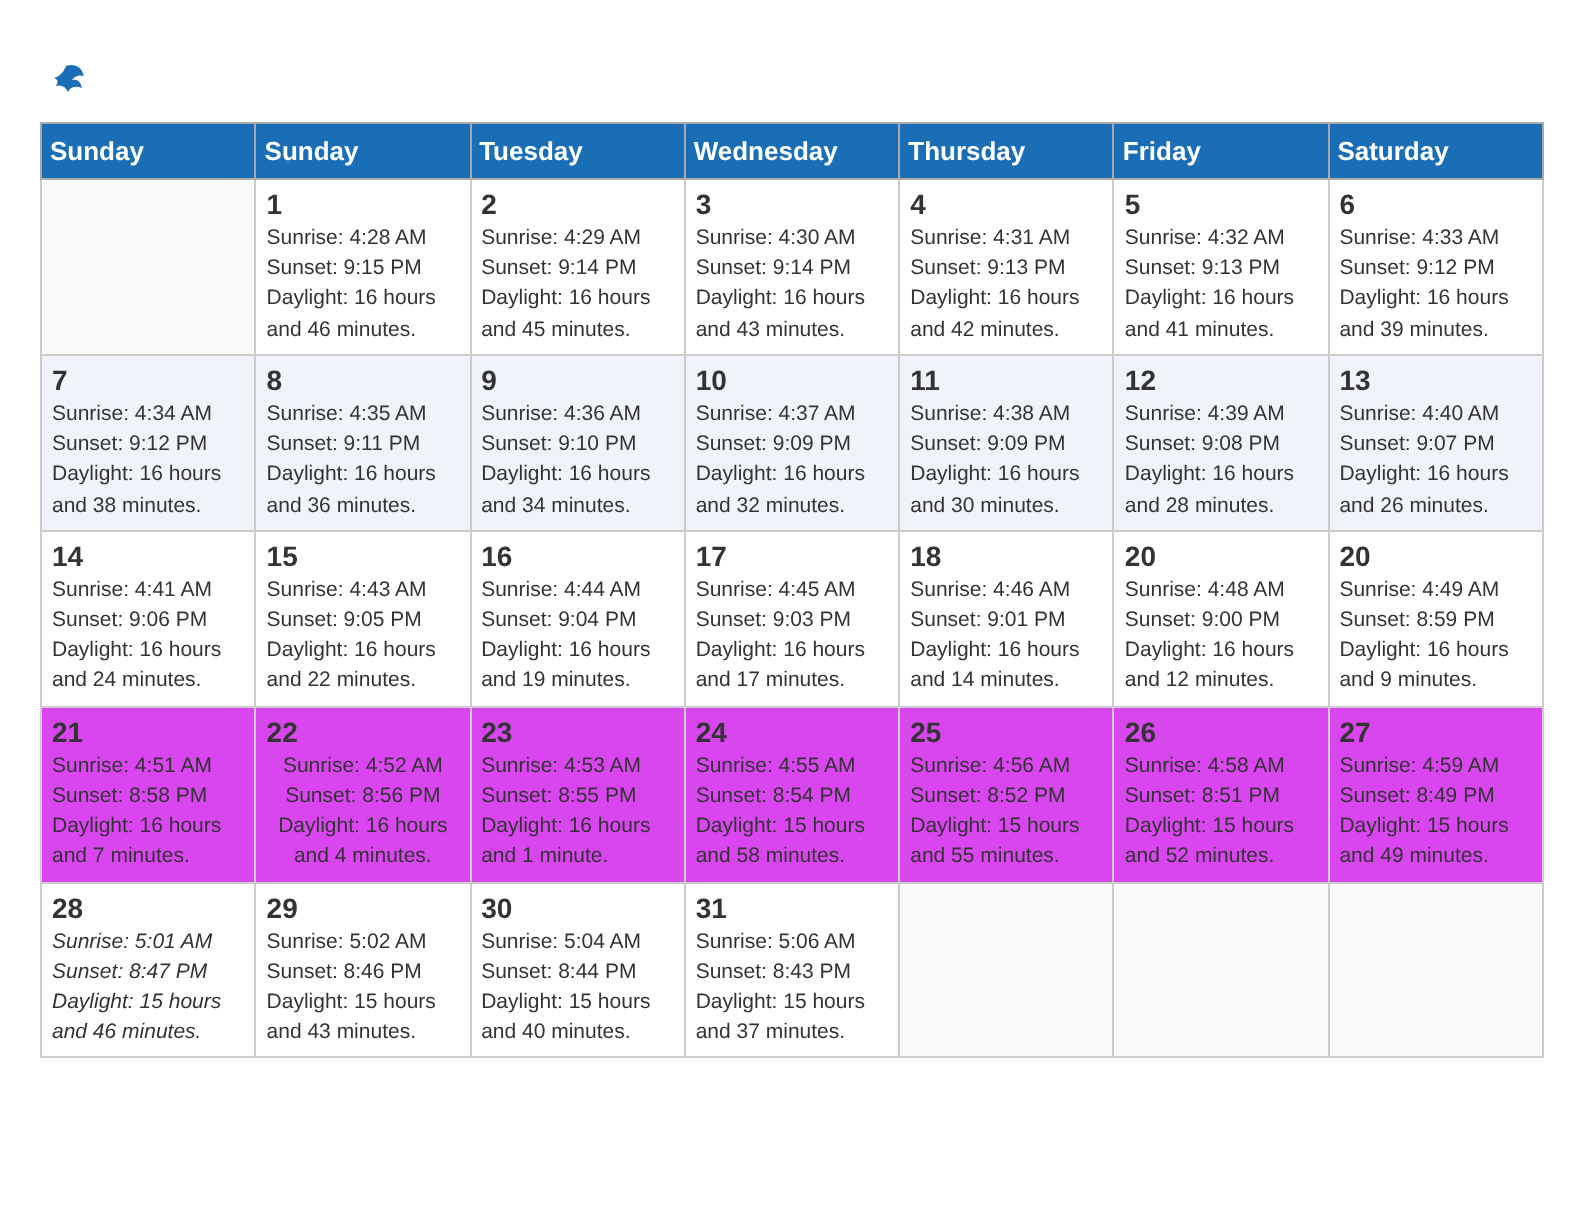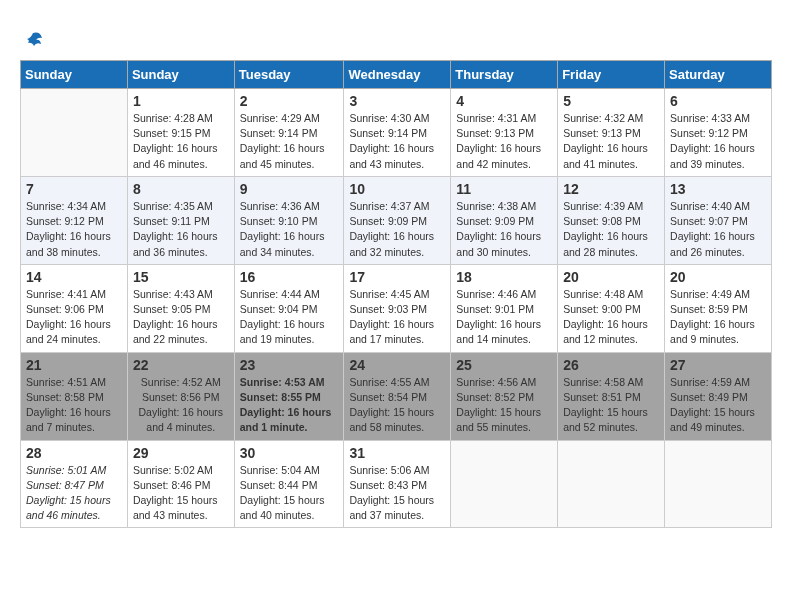--- a/index.html
+++ b/index.html
@@ -196,38 +196,38 @@
 and 12 minutes.</div>
           </td>
           <td>
             <span class="day-number">20</span>
             <div class="day-info" style="white-space: pre-line;">Sunrise: 4:49 AM
 Sunset: 8:59 PM
 Daylight: 16 hours
 and 9 minutes.</div>
           </td>
         </tr>
-        <tr style="background: #a3a3a3;">
+        <tr style="background: #d946ef;">
           <td>
             <span class="day-number">21</span>
             <div class="day-info" style="white-space: pre-line;">Sunrise: 4:51 AM
 Sunset: 8:58 PM
 Daylight: 16 hours
 and 7 minutes.</div>
           </td>
           <td>
             <span class="day-number">22</span>
             <div class="day-info" style="white-space: pre-line; text-align: center;">Sunrise: 4:52 AM
 Sunset: 8:56 PM
 Daylight: 16 hours
 and 4 minutes.</div>
           </td>
           <td>
             <span class="day-number">23</span>
-            <div class="day-info" style="white-space: pre-line; font-weight: bold;">Sunrise: 4:53 AM
+            <div class="day-info" style="white-space: pre-line;">Sunrise: 4:53 AM
 Sunset: 8:55 PM
 Daylight: 16 hours
 and 1 minute.</div>
           </td>
           <td>
             <span class="day-number">24</span>
             <div class="day-info" style="white-space: pre-line;">Sunrise: 4:55 AM
 Sunset: 8:54 PM
 Daylight: 15 hours
 and 58 minutes.</div>

